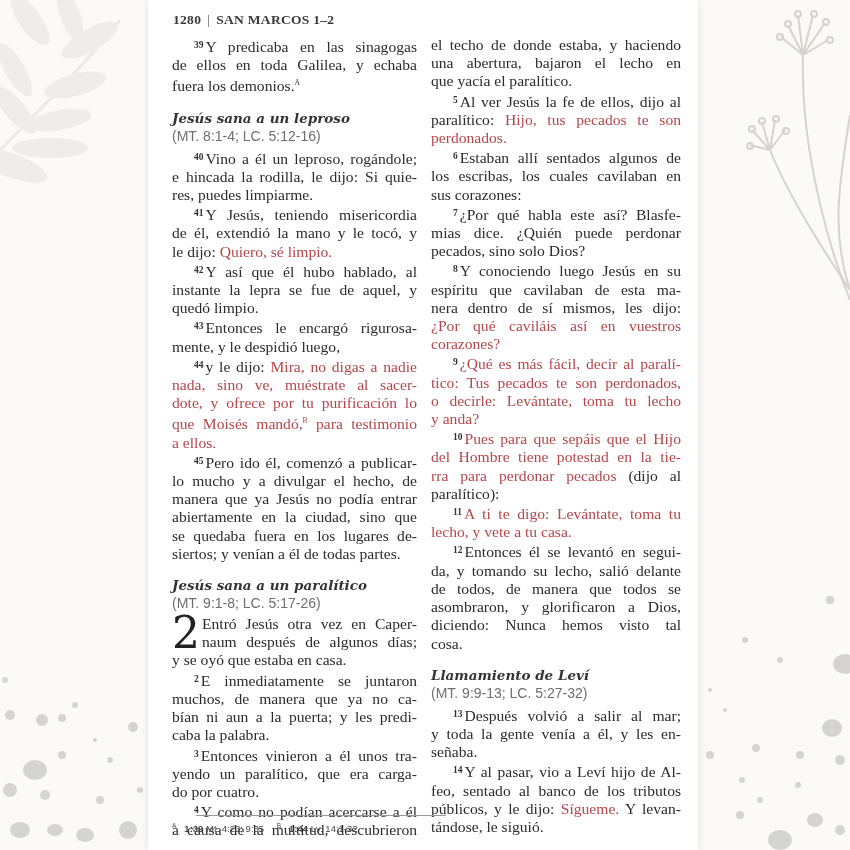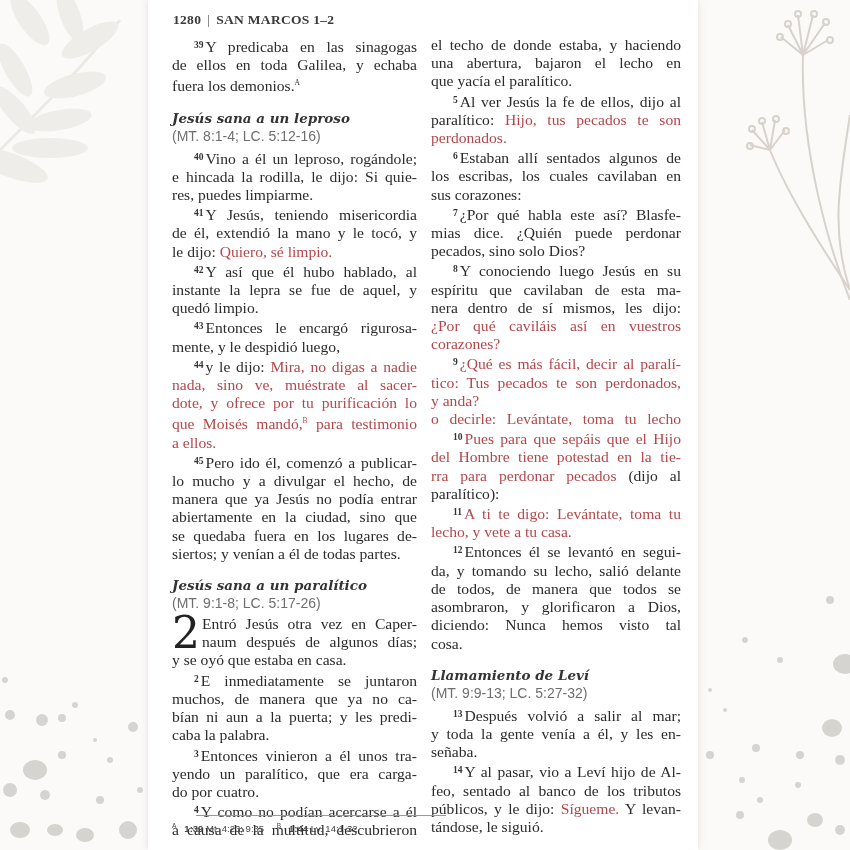--- a/index.html
+++ b/index.html
@@ -234,22 +234,22 @@
     <div>
       <span class="vl ind"><span class="vn">8</span><span>Y conociendo luego Jesús en su</span></span>
       <span class="vl">espíritu que cavilaban de esta ma-</span>
       <span class="vl">nera dentro de sí mismos, les dijo:</span>
       <span class="vl red">¿Por qué caviláis así en vuestros</span>
       <span class="vl last red">corazones?</span>
     </div>
     <div>
       <span class="vl ind"><span class="vn">9</span><span class="red">¿Qué es más fácil, decir al paralí-</span></span>
       <span class="vl red">tico: Tus pecados te son perdonados,</span>
+      <span class="vl red">o decirle: Levántate, toma tu lecho</span>
       <span class="vl last red">y anda?</span>
-      <span class="vl red">o decirle: Levántate, toma tu lecho</span>
     </div>
     <div>
       <span class="vl ind"><span class="vn">10</span><span class="red">Pues para que sepáis que el Hijo</span></span>
       <span class="vl red">del Hombre tiene potestad en la tie-</span>
       <span class="vl"><span class="red">rra para perdonar pecados</span><span> (dijo al</span></span>
       <span class="vl last">paralítico):</span>
     </div>
     <div>
       <span class="vl ind"><span class="vn">11</span><span class="red">A ti te digo: Levántate, toma tu</span></span>
       <span class="vl last red">lecho, y vete a tu casa.</span>

